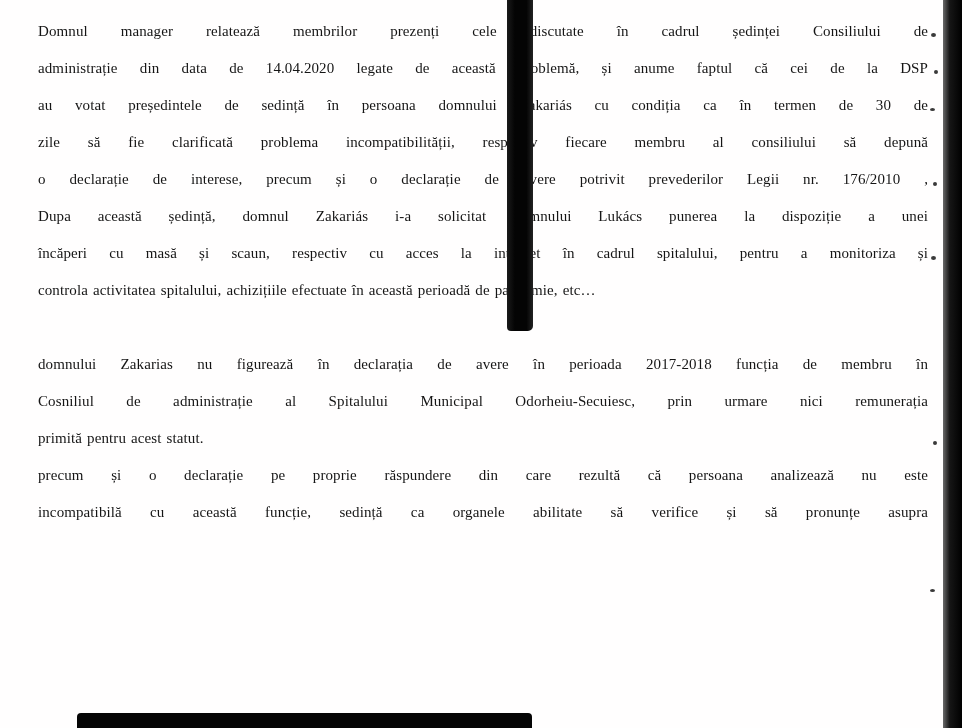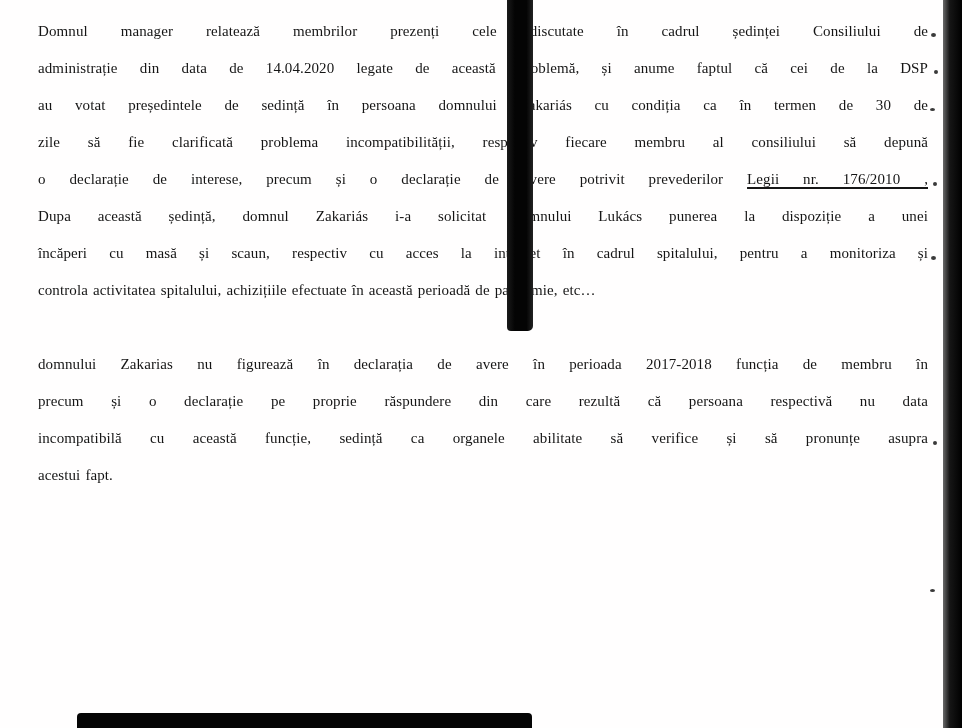--- a/index.html
+++ b/index.html
@@ -37,21 +37,20 @@
     word-spacing: 1.2px;
     white-space: normal;
   }
   .line.end {
     text-align-last: left;
   }
   .line.blank {
     height: 37px;
   }
   .underline {
-    text-decoration: underline;
     text-decoration-thickness: 1.6px;
     text-underline-offset: 3px;
   }
   .bar {
     position: absolute;
     z-index: 5;
   }
   .bar-top {
     left: 507px;
     top: 0;
@@ -91,23 +90,24 @@
     <div class="line">Domnul manager relatează membrilor prezenți cele discutate în cadrul ședinței Consiliului de</div>
     <div class="line">administrație din data de 14.04.2020 legate de această problemă, și anume faptul că cei de la DSP</div>
     <div class="line">au votat președintele de sedință în persoana domnului Zakariás cu condiția ca în termen de 30 de</div>
     <div class="line">zile să fie clarificată problema incompatibilității, respectiv fiecare membru al consiliului să depună</div>
     <div class="line"><span>o declarație de interese, precum și o declarație de avere potrivit prevederilor </span><span class="underline">Legii nr. 176/2010 ,</span></div>
     <div class="line">Dupa această ședință, domnul Zakariás i-a solicitat domnului Lukács punerea la dispoziție a unei</div>
     <div class="line">încăperi cu masă și scaun, respectiv cu acces la internet în cadrul spitalului, pentru a monitoriza și</div>
     <div class="line end">controla activitatea spitalului, achizițiile efectuate în această perioadă de pandemie, etc…</div>
     <div class="line blank"></div>
     <div class="line">domnului Zakarias nu figurează în declarația de avere în perioada 2017-2018 funcția de membru în</div>
-    <div class="line">precum și o declarație pe proprie răspundere din care rezultă că persoana respectivă nu data</div>
+    <div class="line">Cosniliul de administrație al Spitalului Municipal Odorheiu-Secuiesc, prin urmare nici remunerația</div>
+    <div class="line end">primită pentru acest statut.</div>
+    <div class="line">precum și o declarație pe proprie răspundere din care rezultă că persoana analizează nu este</div>
     <div class="line">incompatibilă cu această funcție, sedință ca organele abilitate să verifice și să pronunțe asupra</div>
-    <div class="line end">acestui fapt.</div>
   </div>
 
   <div class="bar bar-top"></div>
   <div class="bar bar-right"></div>
   <div class="bar bar-bottom"></div>
 
   <div class="speck" style="left:931px; top:33px; width:5px; height:4px;"></div>
   <div class="speck" style="left:934px; top:70px; width:4px; height:4px;"></div>
   <div class="speck" style="left:930px; top:108px; width:5px; height:3px;"></div>
   <div class="speck" style="left:933px; top:182px; width:4px; height:4px;"></div>

